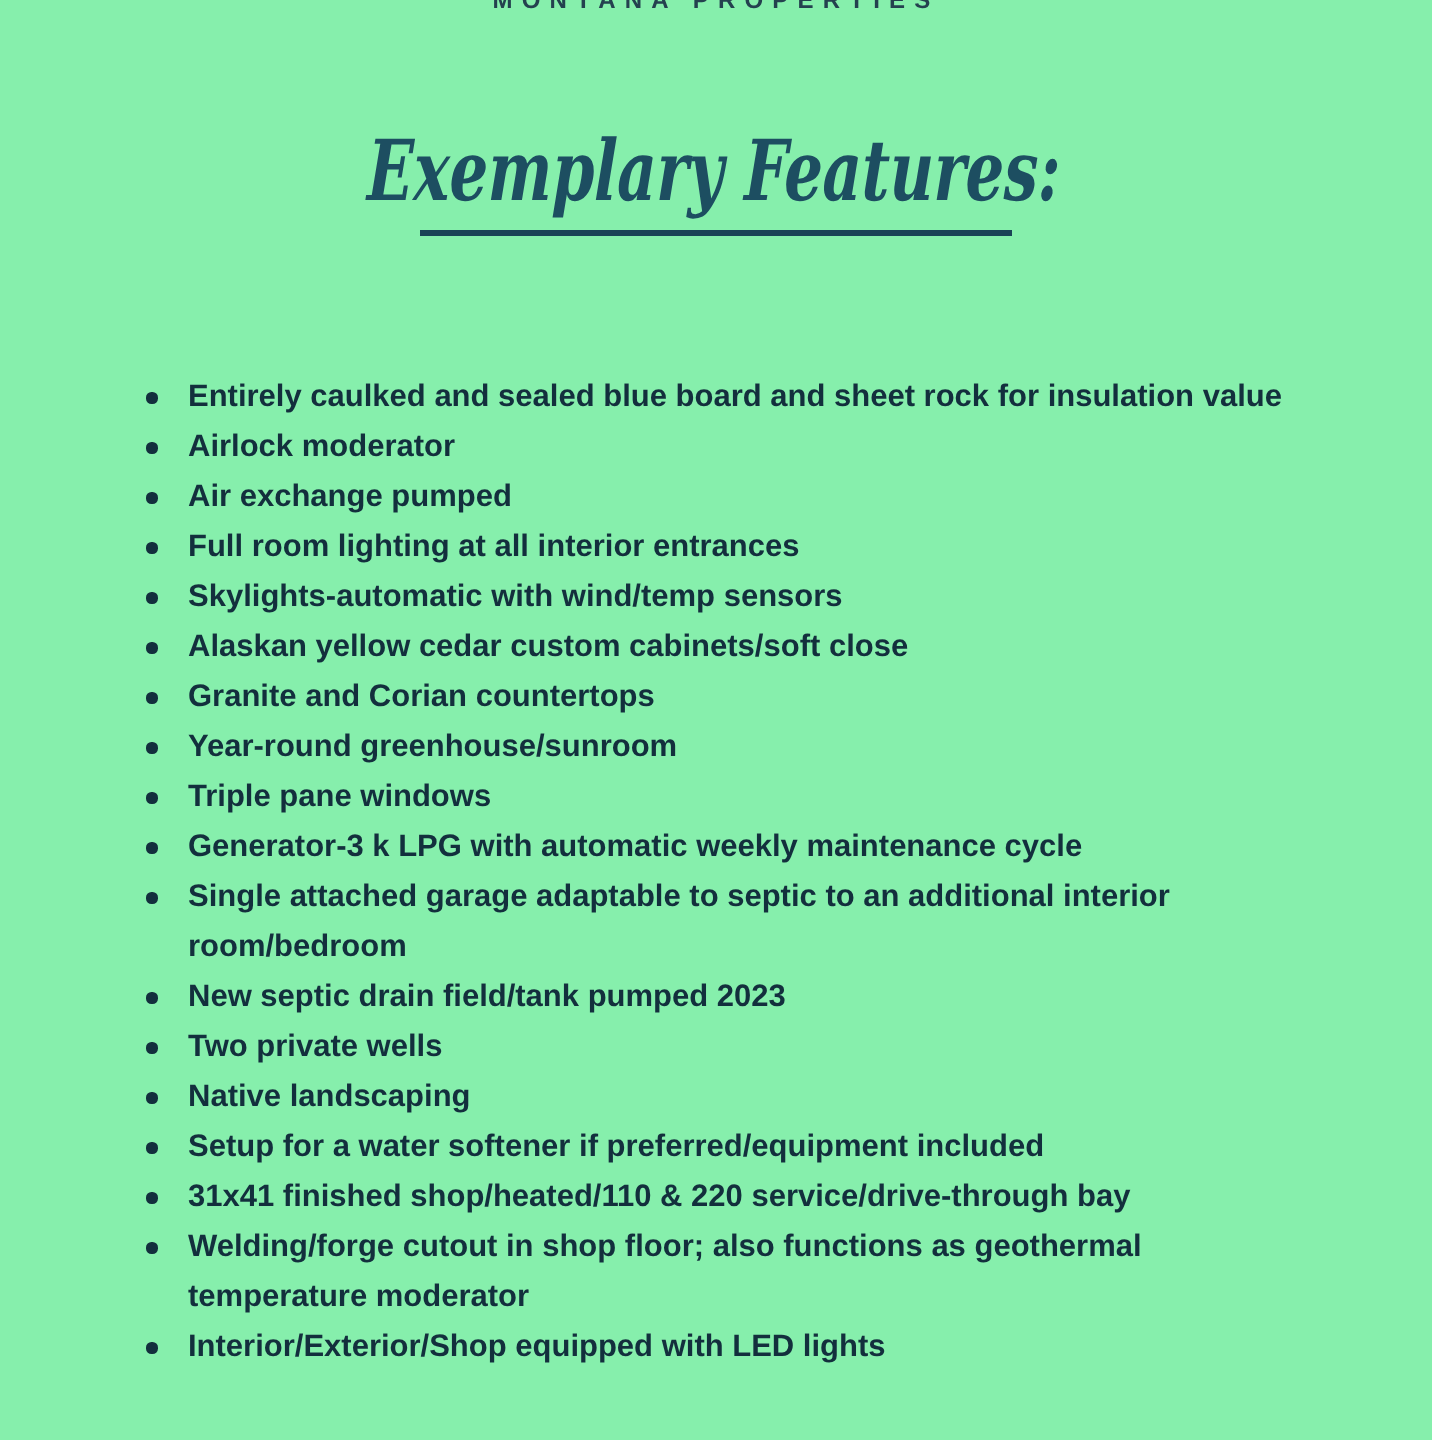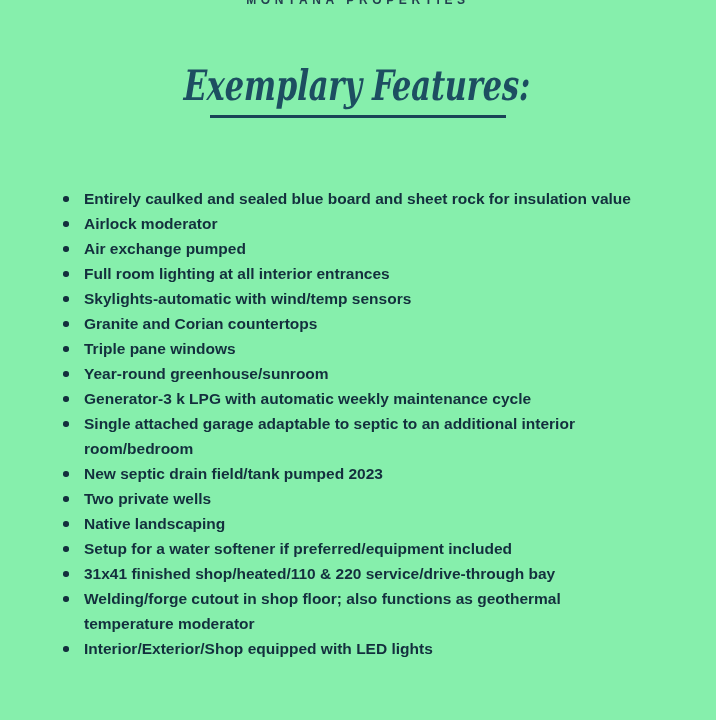--- a/index.html
+++ b/index.html
@@ -117,21 +117,21 @@
     margin-left: -148px;
     width: 296px;
     height: 3px;
     background: #1a4356;
   }
 
   
   ul.features {
     position: absolute;
     top: 186px;
-    left: 84px;
+    left: 94px;
     width: 570px;
     margin: 0;
     padding: 0;
     list-style: none;
   }
   ul.features li {
     position: relative;
     font-family: "Liberation Sans", sans-serif;
     font-weight: bold;
     font-size: 15.5px;
@@ -163,23 +163,24 @@
     <span class="script">Exemplary Features:</span>
   </div>
   <div class="headline-underline"></div>
 
   <ul class="features">
     <li>Entirely caulked and sealed blue board and sheet rock for insulation value</li>
     <li>Airlock moderator</li>
     <li>Air exchange pumped</li>
     <li>Full room lighting at all interior entrances</li>
     <li>Skylights-automatic with wind/temp sensors</li>
+    <li>Alaskan yellow cedar custom cabinets/soft close</li>
     <li>Granite and Corian countertops</li>
+    <li>Year-round greenhouse/sunroom</li>
     <li>Triple pane windows</li>
-    <li>Year-round greenhouse/sunroom</li>
     <li>Generator-3 k LPG with automatic weekly maintenance cycle</li>
     <li>Single attached garage adaptable to septic to an additional interior room/bedroom</li>
     <li>New septic drain field/tank pumped 2023</li>
     <li>Two private wells</li>
     <li>Native landscaping</li>
     <li>Setup for a water softener if preferred/equipment included</li>
     <li>31x41 finished shop/heated/110 &amp; 220 service/drive-through bay</li>
     <li>Welding/forge cutout in shop floor; also functions as geothermal temperature moderator</li>
     <li>Interior/Exterior/Shop equipped with LED lights</li>
   </ul>

